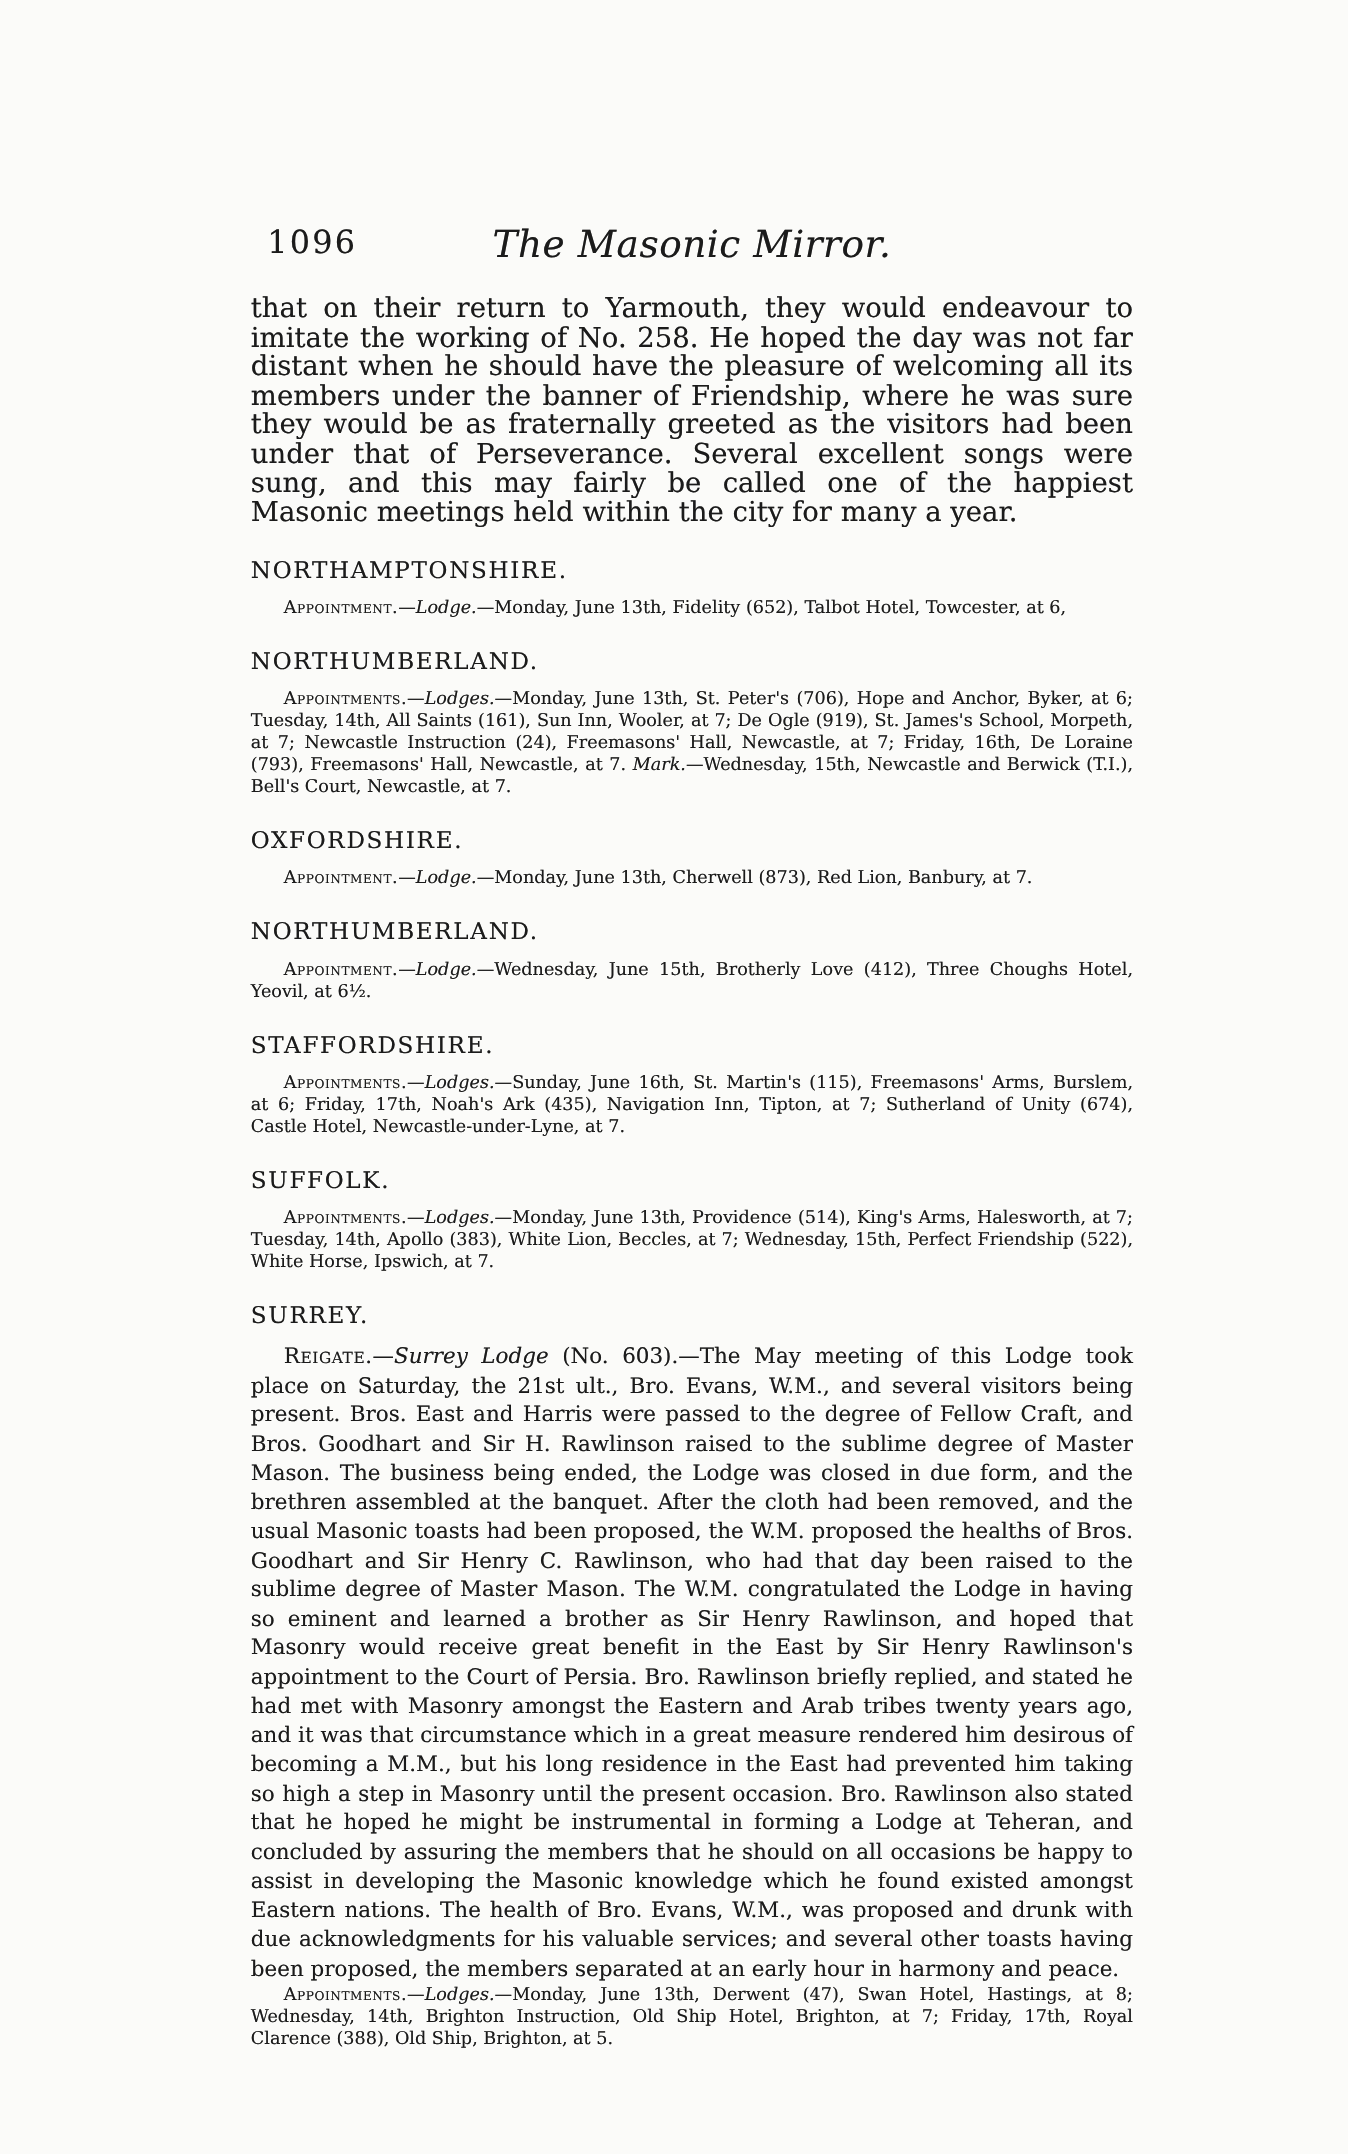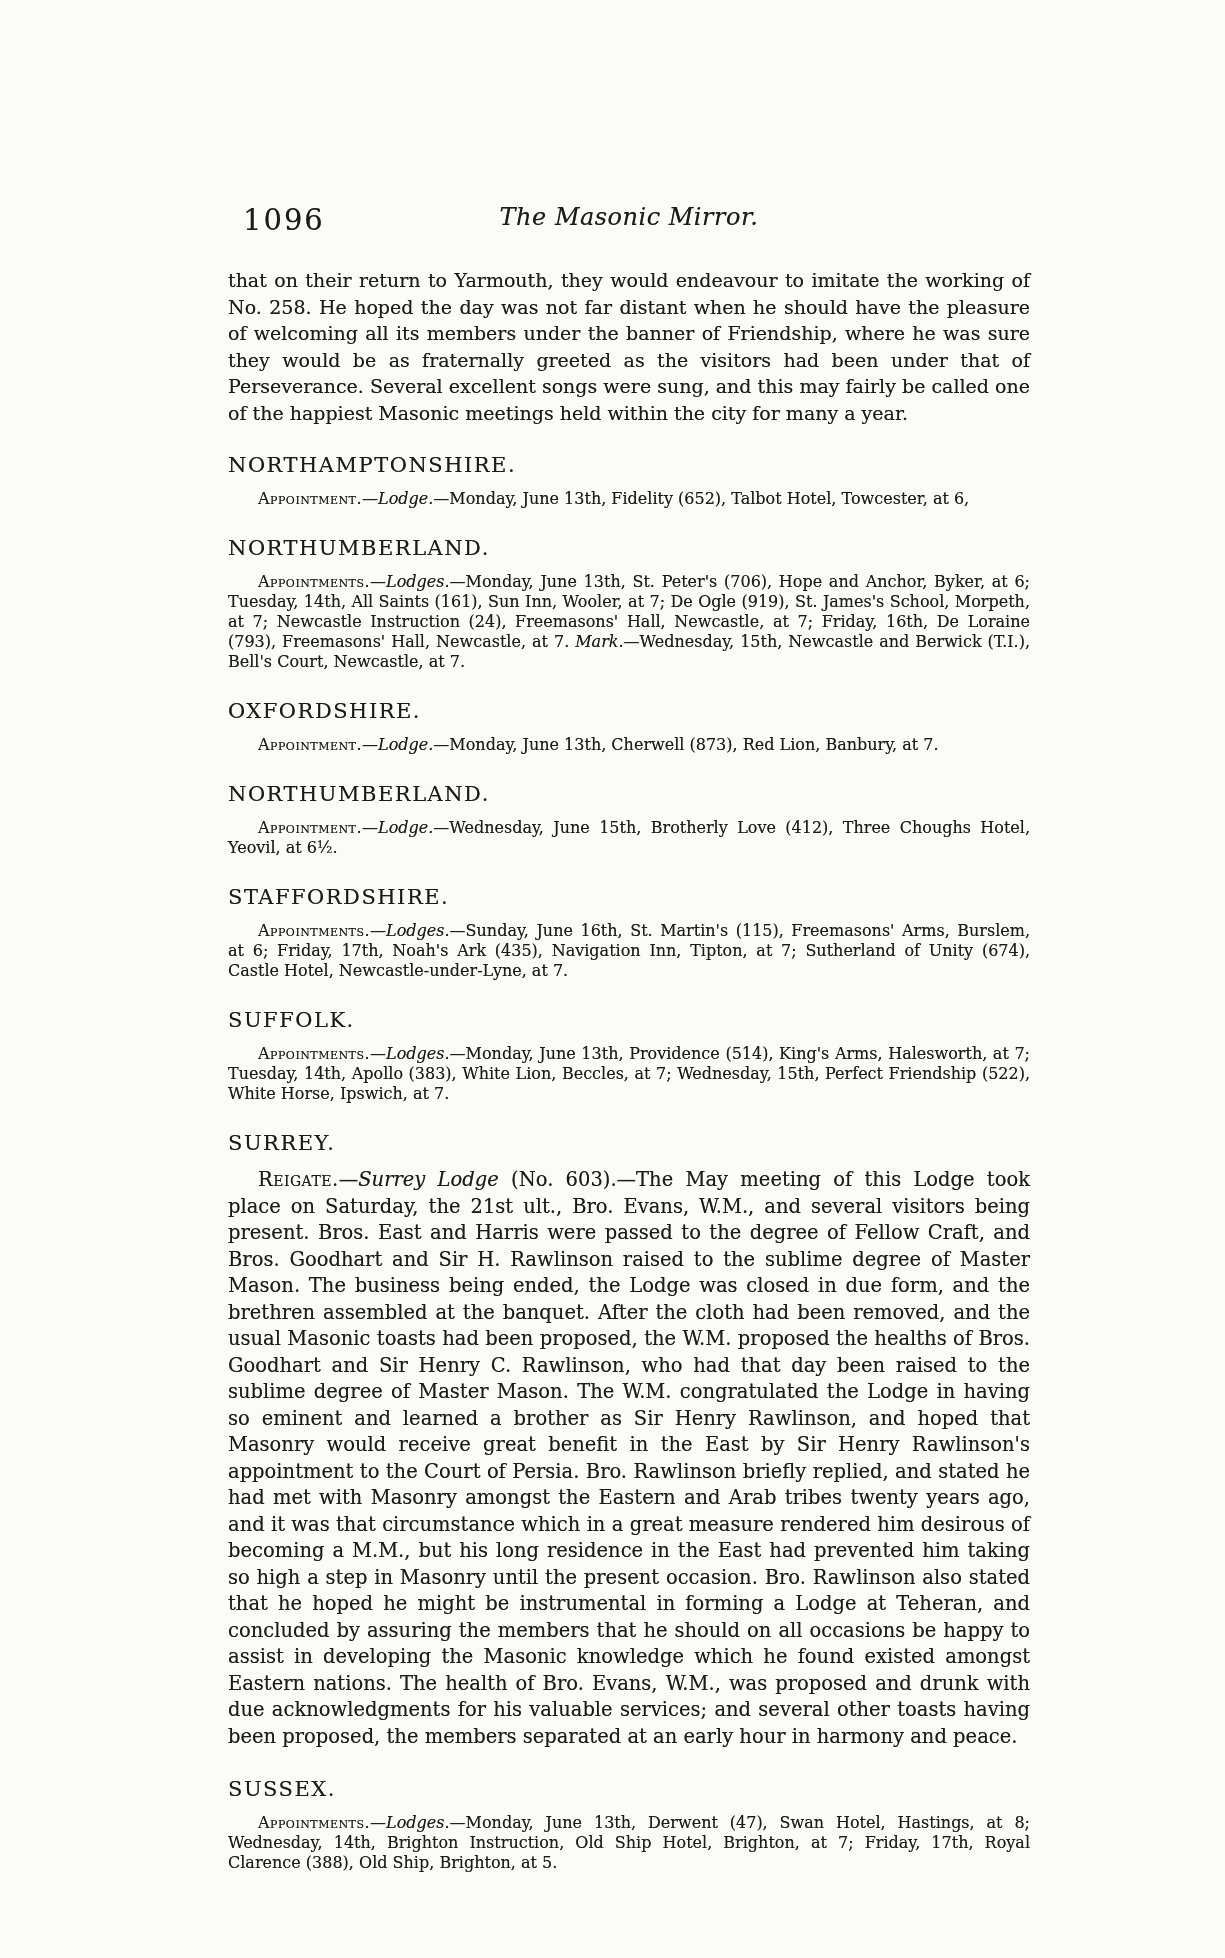--- a/index.html
+++ b/index.html
@@ -33,29 +33,29 @@
     top: 0;
     font-size: 29px;
     letter-spacing: 2px;
   }
   .journal-title {
     position: absolute;
     left: 0; right: 0;
     top: 0;
     text-align: center;
     font-style: italic;
-    font-size: 24px;
+    font-size: 34px;
     letter-spacing: 0.5px;
   }
   p { margin: 0; }
   .para {
     text-align: justify;
   }
   .intro {
-    font-size: 19px;
+    font-size: 25px;
     line-height: 26.5px;
     text-indent: 0;
   }
   .county-heading {
     margin: 27px 0 12px 0;
     font-size: 21px;
     font-weight: normal;
     text-align: left;
     letter-spacing: 1.5px;
   }
@@ -117,19 +117,18 @@
     <h2 class="county-heading">SUFFOLK.</h2>
     <p class="para entry size-small"><span class="run-smallcaps">Appointments.</span><span class="run-normal">—</span><span class="run-italic">Lodges.</span><span class="run-normal">—Monday, June 13th, Providence (514), King's Arms, Halesworth, at 7; Tuesday, 14th, Apollo (383), White Lion, Beccles, at 7; Wednesday, 15th, Perfect Friendship (522), White Horse, Ipswich, at 7.</span></p>
   </section>
 
   <section class="county-section">
     <h2 class="county-heading">SURREY.</h2>
     <p class="para entry size-large"><span class="run-smallcaps">Reigate.</span><span class="run-normal">—</span><span class="run-italic">Surrey Lodge</span><span class="run-normal"> (No. 603).—The May meeting of this Lodge took place on Saturday, the 21st ult., Bro. Evans, W.M., and several visitors being present. Bros. East and Harris were passed to the degree of Fellow Craft, and Bros. Goodhart and Sir H. Rawlinson raised to the sublime degree of Master Mason.  The business being ended, the Lodge was closed in due form, and the brethren assembled at the banquet.  After the cloth had been removed, and the usual Masonic toasts had been proposed, the W.M. proposed the healths of Bros. Goodhart and Sir Henry C. Rawlinson, who had that day been raised to the sublime degree of Master Mason.  The W.M. congratulated the Lodge in having so eminent and learned a brother as Sir Henry Rawlinson, and hoped that Masonry would receive great benefit in the East by Sir Henry Rawlinson's appointment to the Court of Persia.  Bro. Rawlinson briefly replied, and stated he had met with Masonry amongst the Eastern and Arab tribes twenty years ago, and it was that circumstance which in a great measure rendered him desirous of becoming a M.M., but his long residence in the East had prevented him taking so high a step in Masonry until the present occasion.  Bro. Rawlinson also stated that he hoped he might be instrumental in forming a Lodge at Teheran, and concluded by assuring the members that he should on all occasions be happy to assist in developing the Masonic knowledge which he found existed amongst Eastern nations.  The health of Bro. Evans, W.M., was proposed and drunk with due acknowledgments for his valuable services; and several other toasts having been proposed, the members separated at an early hour in harmony and peace.</span></p>
   </section>
 
   <section class="county-section">
-    <h2 class="county-heading">SUSSEX.</h2>
     <p class="para entry size-small"><span class="run-smallcaps">Appointments.</span><span class="run-normal">—</span><span class="run-italic">Lodges.</span><span class="run-normal">—Monday, June 13th, Derwent (47), Swan Hotel, Hastings, at 8; Wednesday, 14th, Brighton Instruction, Old Ship Hotel, Brighton, at 7; Friday, 17th, Royal Clarence (388), Old Ship, Brighton, at 5.</span></p>
   </section>
 </div>
 
   </div>
 </div>
 
 </body></html>

